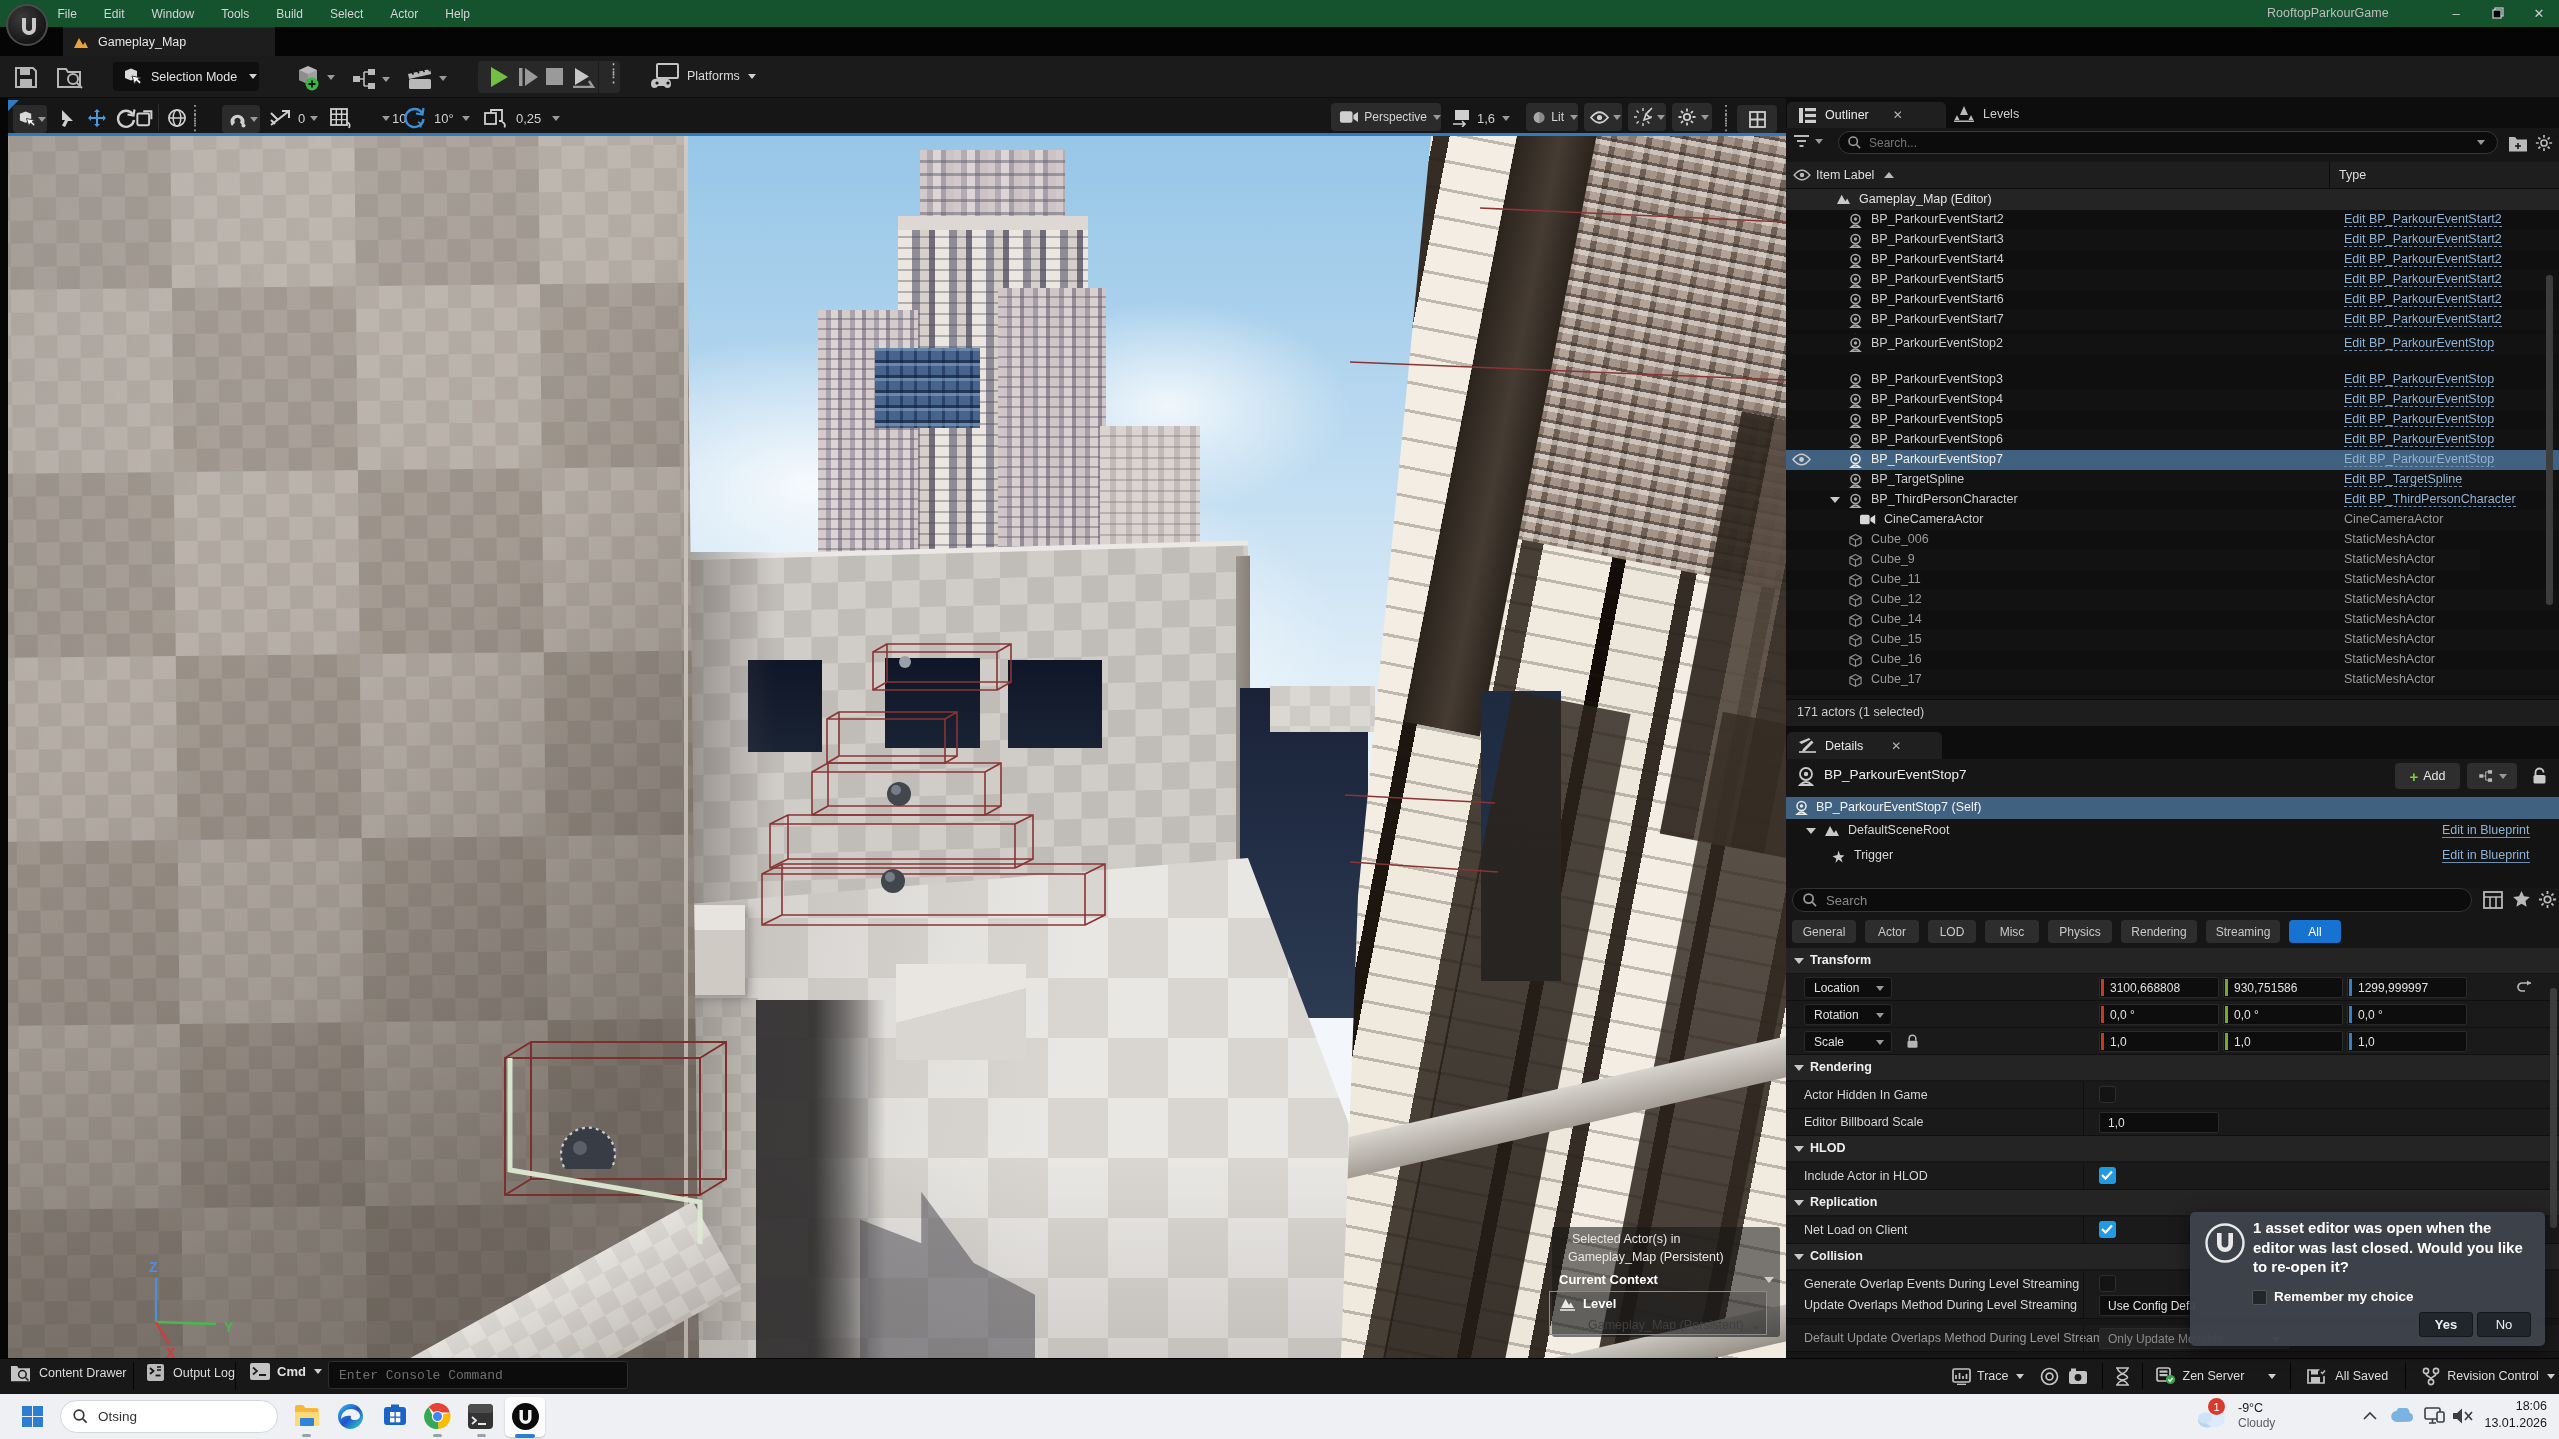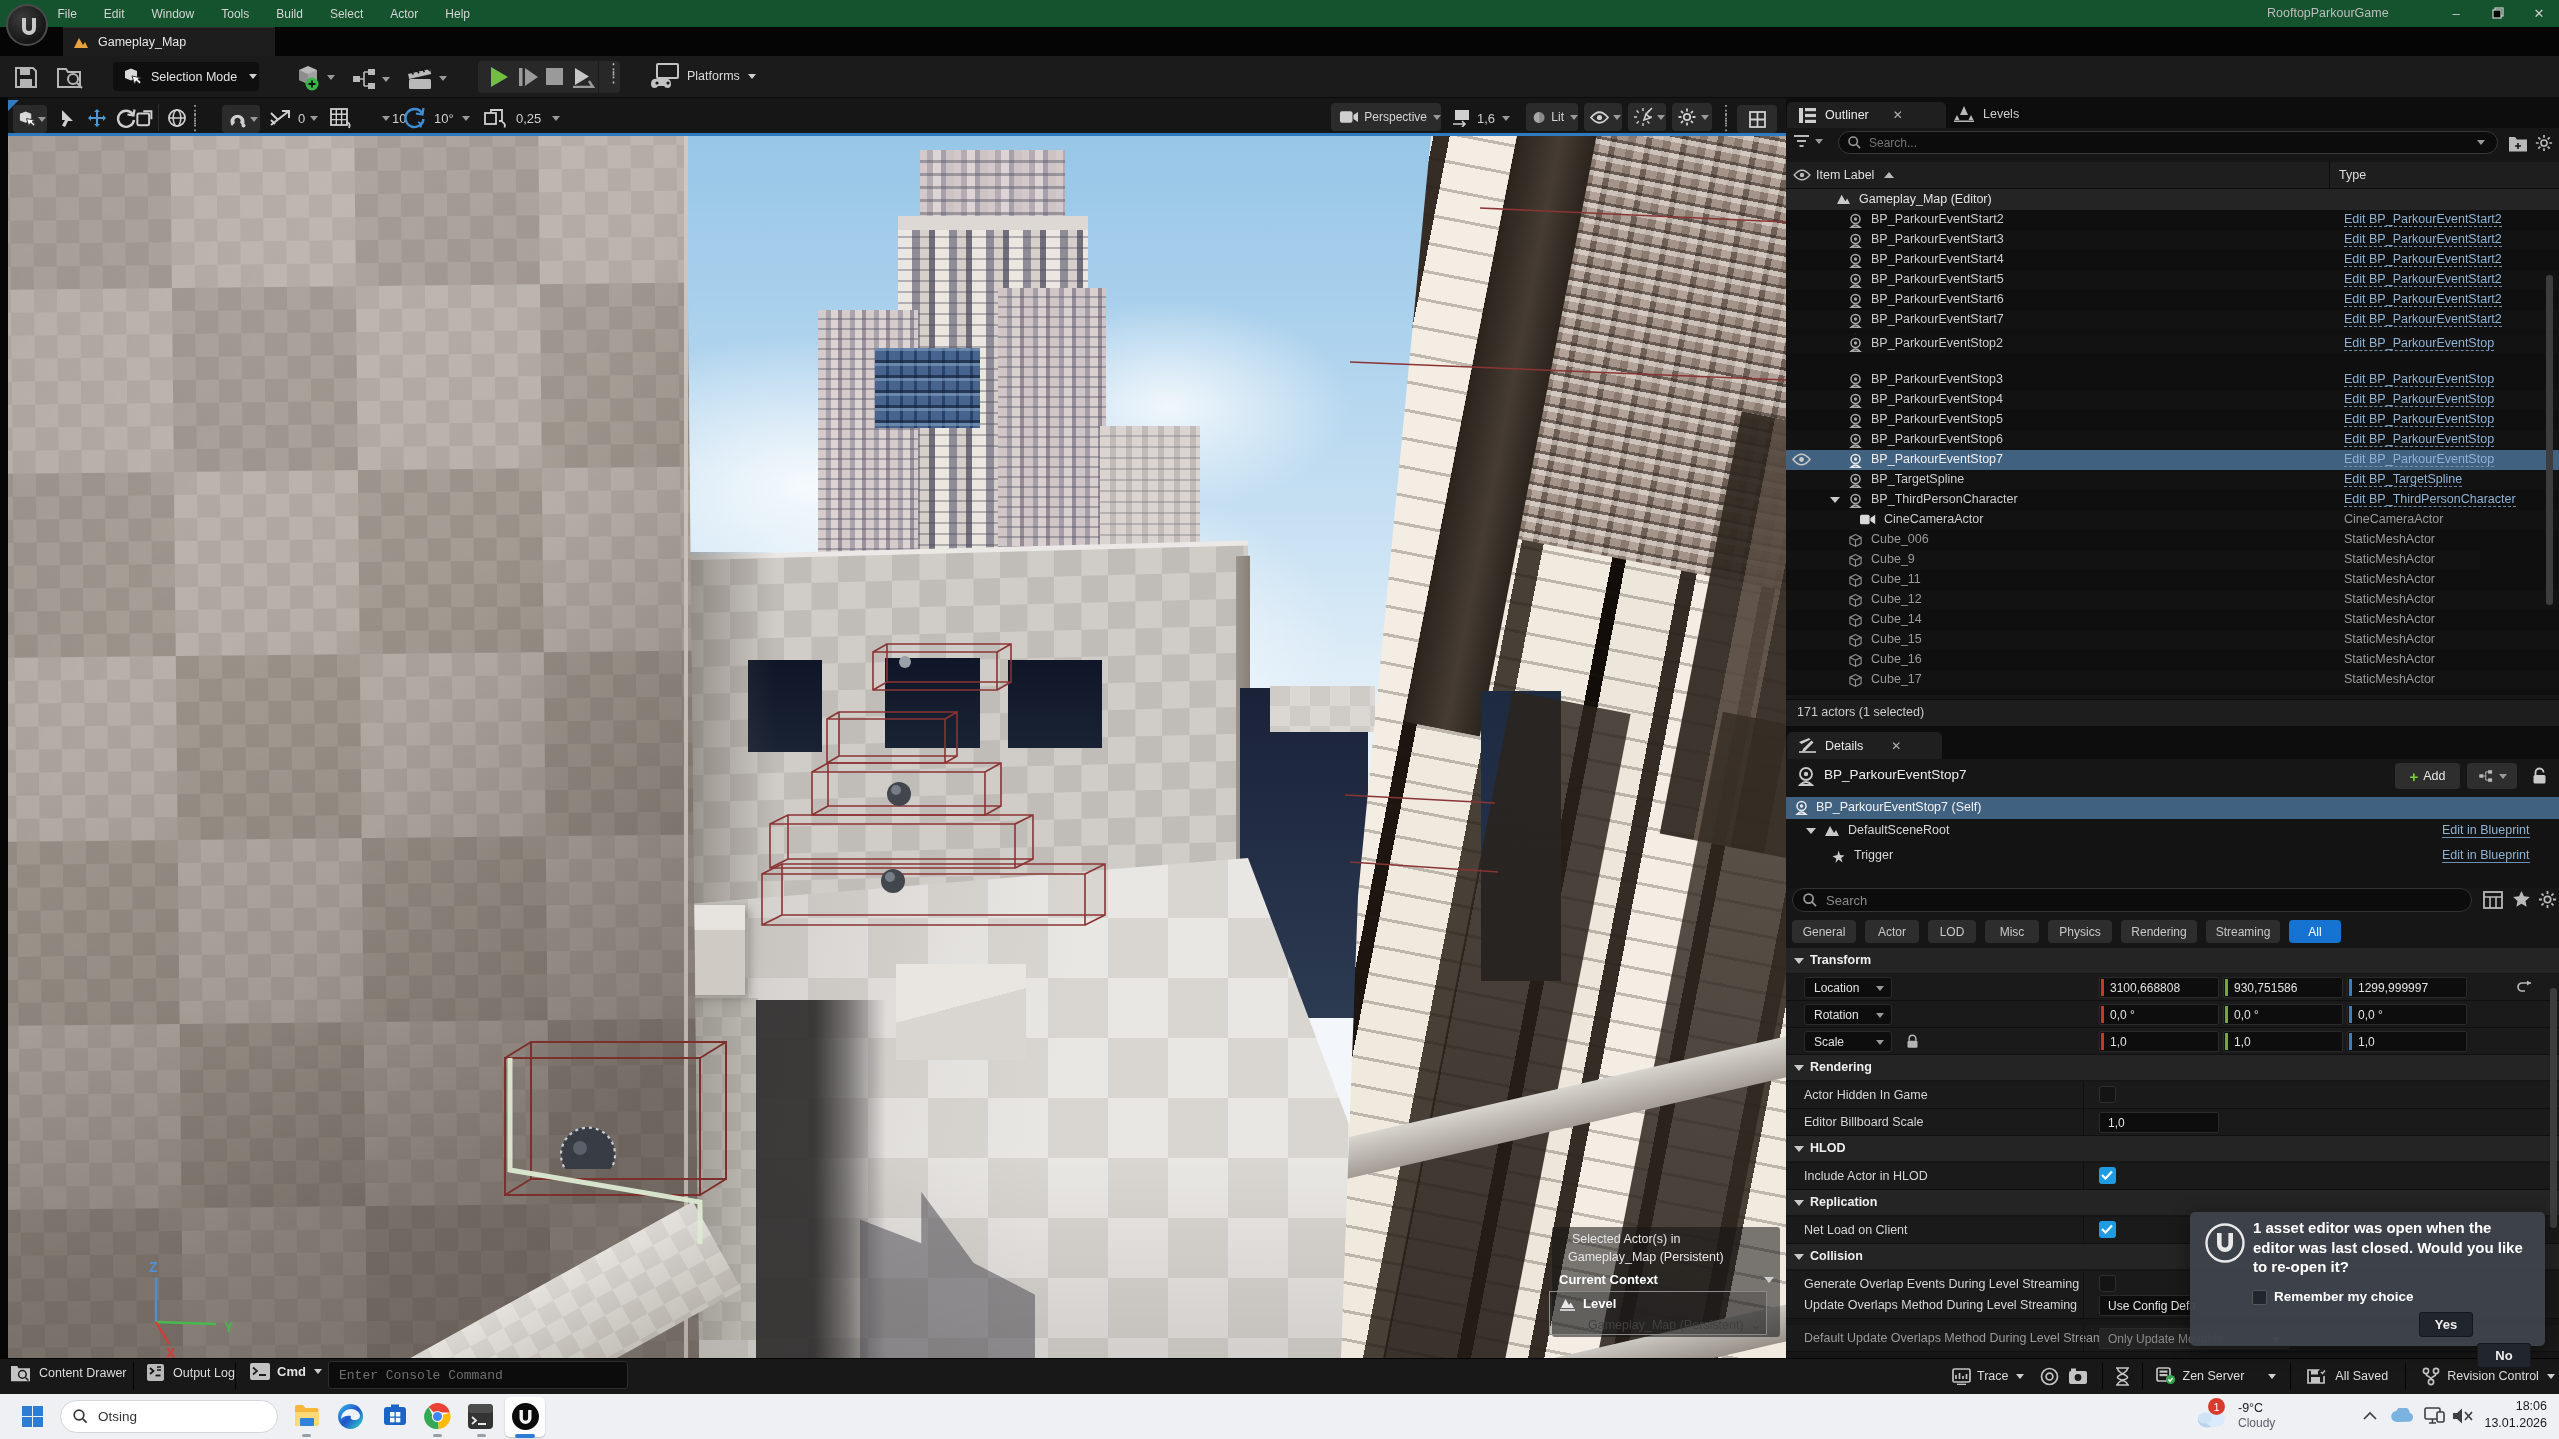--- a/index.html
+++ b/index.html
@@ -974,21 +974,21 @@
 <div class="abs" id="toast">
   <div class="abs" style="left:2190px;top:1212px;width:355px;height:134px;background:rgba(62,68,76,.96);border-radius:5px;box-shadow:0 4px 18px rgba(0,0,0,.5);"></div>
   <svg class="abs" style="left:2204px;top:1222px;" width="42" height="42" viewBox="0 0 42 42">
         <circle cx="21" cy="21" r="18.5" fill="none" stroke="#e9e9e9" stroke-width="2.4"></circle>
         <path d="M13 11 v11 a8 8 0 0 0 16 0 V11 h-4.6 v11 a3.4 3.4 0 0 1 -6.8 0 V11 z" fill="#e9e9e9"></path>
       </svg>
   <div class="abs" style="left:2253px;top:1218px;width:300px;color:#fff;font-size:15px;font-weight:bold;line-height:19.5px;white-space:normal;">1 asset editor was open when the<br>editor was last closed. Would you like<br>to re-open it?</div>
   <div class="abs" style="left:2252px;top:1290px;width:15px;height:15px;background:#21262c;border:1px solid #555;border-radius:2px;"></div>
   <div class="abs" style="left:2274px;top:1289px;color:#fff;font-size:13.5px;font-weight:bold;white-space:nowrap;">Remember my choice</div>
   <div class="abs" style="left:2419px;top:1312px;width:54px;height:25px;background:#21262c;border:1px solid #14171b;border-radius:3px;display:flex;align-items:center;justify-content:center;color:#eee;font-size:13px;font-weight:bold;">Yes</div>
-  <div class="abs" style="left:2477px;top:1312px;width:54px;height:25px;background:#21262c;border:1px solid #14171b;border-radius:3px;display:flex;align-items:center;justify-content:center;color:#eee;font-size:13px;font-weight:bold;margin-top:31px;">No</div>
+  <div class="abs" style="left:2477px;top:1312px;width:54px;height:25px;background:#21262c;border:1px solid #14171b;border-radius:3px;display:flex;align-items:center;justify-content:center;color:#eee;font-size:13px;font-weight:normal;">No</div>
 </div>
 <div class="abs" id="taskbar">
   <svg class="abs" style="left:22px;top:12px;" width="21" height="21" viewBox="0 0 21 21">
         <rect x="0" y="0" width="10" height="10" fill="#2d7dd2"></rect>
         <rect x="11" y="0" width="10" height="10" fill="#2d7dd2"></rect>
         <rect x="0" y="11" width="10" height="10" fill="#2d7dd2"></rect>
         <rect x="11" y="11" width="10" height="10" fill="#2d7dd2"></rect>
       </svg>
   <div class="abs" style="left:60px;top:6px;width:218px;height:33px;background:#fff;border:1px solid #d3d6db;border-radius:17px;display:flex;align-items:center;">
     <svg style="margin-left:12px;" width="15" height="15" viewBox="0 0 15 15">

